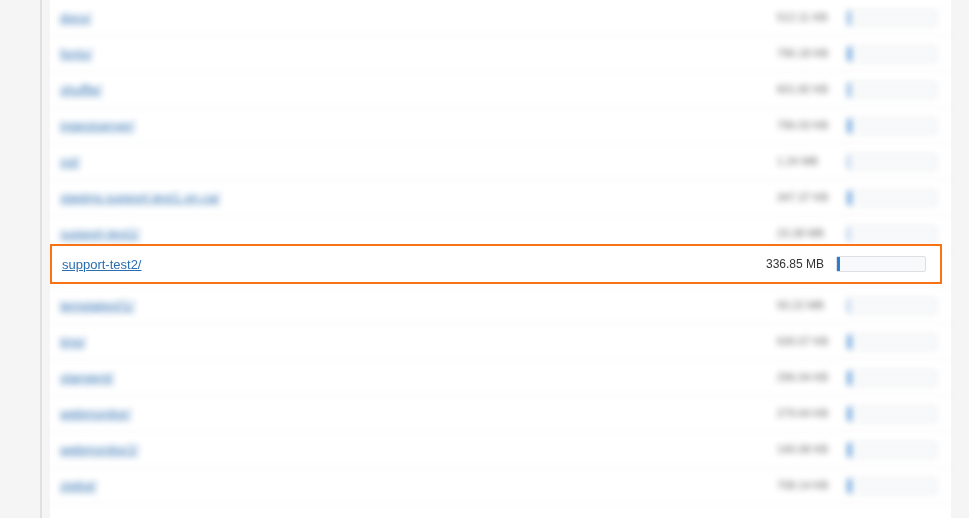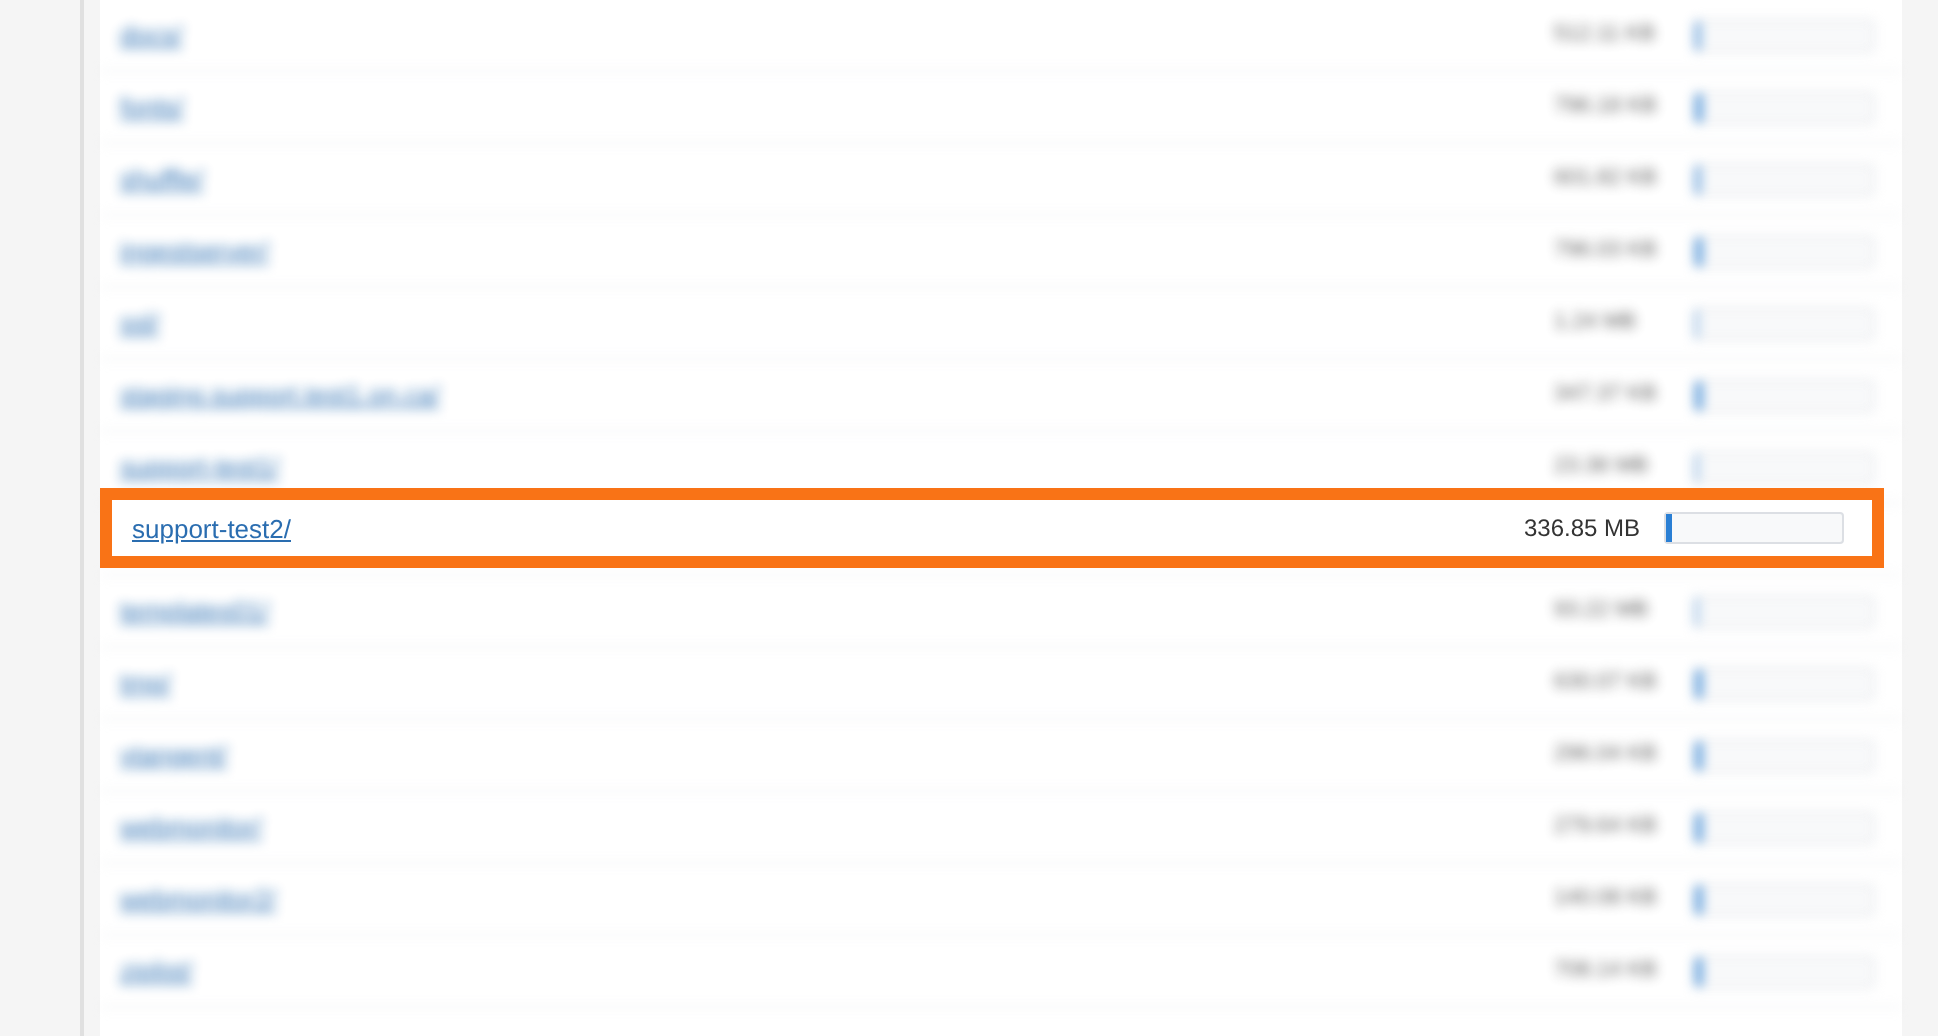--- a/index.html
+++ b/index.html
@@ -82,21 +82,21 @@
       background: #2a7fd4;
     }
 
     
     .highlight-row {
       position: absolute;
       left: 50px;
       right: 27px;
       top: 244px; 
       background: #fff;
-      border: 6px solid #f97316;
+      border: 2px solid #f97316;
       display: flex;
       align-items: center;
       padding: 6px 10px;
       min-height: 40px;
       gap: 8px;
       z-index: 5;
     }
     .highlight-row .col-name {
       color: #2a6db0;
       font-size: 13px;

